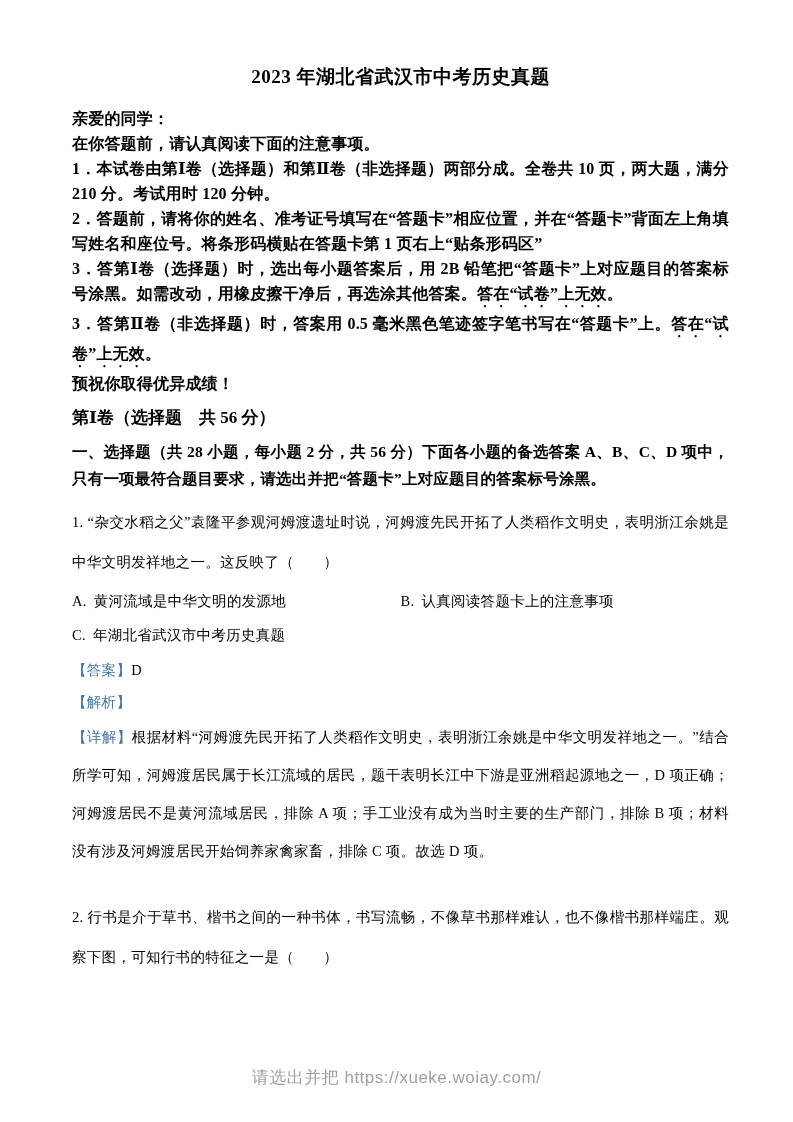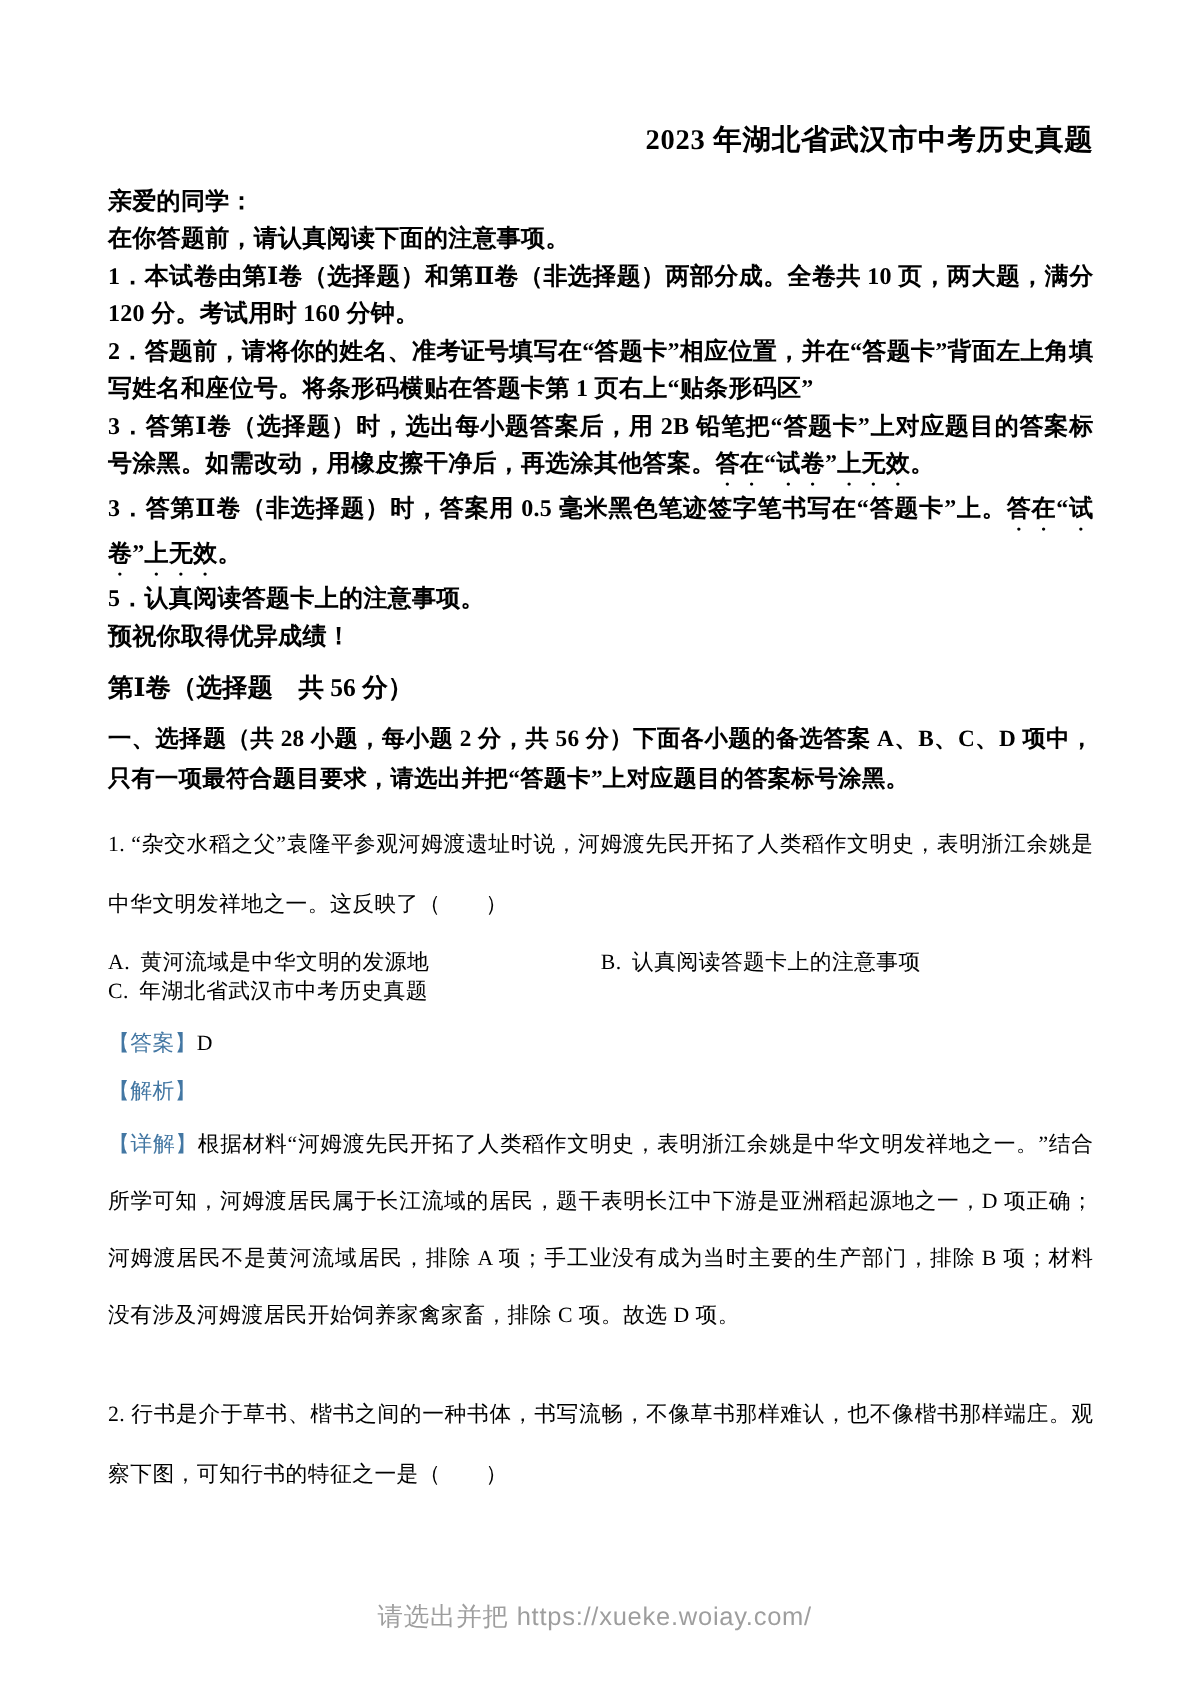--- a/index.html
+++ b/index.html
@@ -7,26 +7,25 @@
   body {
     background: #ffffff;
     color: #000;
     font-family: "Liberation Serif", "DejaVu Serif", serif;
     position: relative;
     overflow: hidden;
   }
   .page { padding: 64px 64px 0 72px; }
 
   .doc-title {
-    text-align: right;
+    text-align: center;
     font-size: 19px;
     font-weight: bold;
     letter-spacing: 0.5px;
     margin-bottom: 16px;
-    margin-top: 16px;
   }
 
   .notice-block p {
     font-size: 16px;
     font-weight: bold;
     line-height: 25px;
     text-align: justify;
     letter-spacing: 0.2px;
   }
 
@@ -57,20 +56,21 @@
 
   .stem {
     line-height: 40px;
     margin-top: 10px;
     text-align: justify;
   }
 
   .options {
     display: grid;
     grid-template-columns: 1fr 1fr;
+    row-gap: 15px;
     margin: 10px 0 9px 0;
     line-height: 19px;
   }
   .option .opt-label { margin-right: 7px; }
 
   .answer-line { line-height: 32px; }
   .accent { color: #4377a3; }
 
   .detail {
     line-height: 38px;
@@ -95,25 +95,24 @@
 </head>
 <body>
 
 <div class="page">
 
   <h1 class="doc-title">2023 年湖北省武汉市中考历史真题</h1>
 
   <div class="notice-block">
     <p>亲爱的同学：</p>
     <p>在你答题前，请认真阅读下面的注意事项。</p>
-    <p><span>1．本试卷由第Ⅰ卷（选择题）和第Ⅱ卷（非选择题）两部分成。全卷共 10 页，两大题，满分 120 分。考试用时 160 分钟。</span></p>
+    <p><span>1．本试卷由第Ⅰ卷（选择题）和第Ⅱ卷（非选择题）两部分成。全卷共 10 页，两大题，满分 210 分。考试用时 120 分钟。</span></p>
     <p><span>2．答题前，请将你的姓名、准考证号填写在“答题卡”相应位置，并在“答题卡”背面左上角填写姓名和座位号。将条形码横贴在答题卡第 1 页右上“贴条形码区”</span></p>
     <p><span>3．答第Ⅰ卷（选择题）时，选出每小题答案后，用 2B 铅笔把“答题卡”上对应题目的答案标号涂黑。如需改动，用橡皮擦干净后，再选涂其他答案。</span><span class="em-dots">答在“试卷”上无效。</span></p>
     <p><span>3．答第Ⅱ卷（非选择题）时，答案用 0.5 毫米黑色笔迹签字笔书写在“答题卡”上。</span><span class="em-dots">答在“试卷”上无效。</span></p>
-    <p><span>5．认真阅读答题卡上的注意事项。</span></p>
     <p>预祝你取得优异成绩！</p>
   </div>
 
   <h2 class="section-header">第Ⅰ卷（选择题　共 56 分）</h2>
 
   <p class="section-instruction">一、选择题（共 28 小题，每小题 2 分，共 56 分）下面各小题的备选答案 A、B、C、D 项中，只有一项最符合题目要求，请选出并把“答题卡”上对应题目的答案标号涂黑。</p>
 
   <div class="question-area">
     <p class="stem">1. “杂交水稻之父”袁隆平参观河姆渡遗址时说，河姆渡先民开拓了人类稻作文明史，表明浙江余姚是中华文明发祥地之一。这反映了（　　）</p>
 

